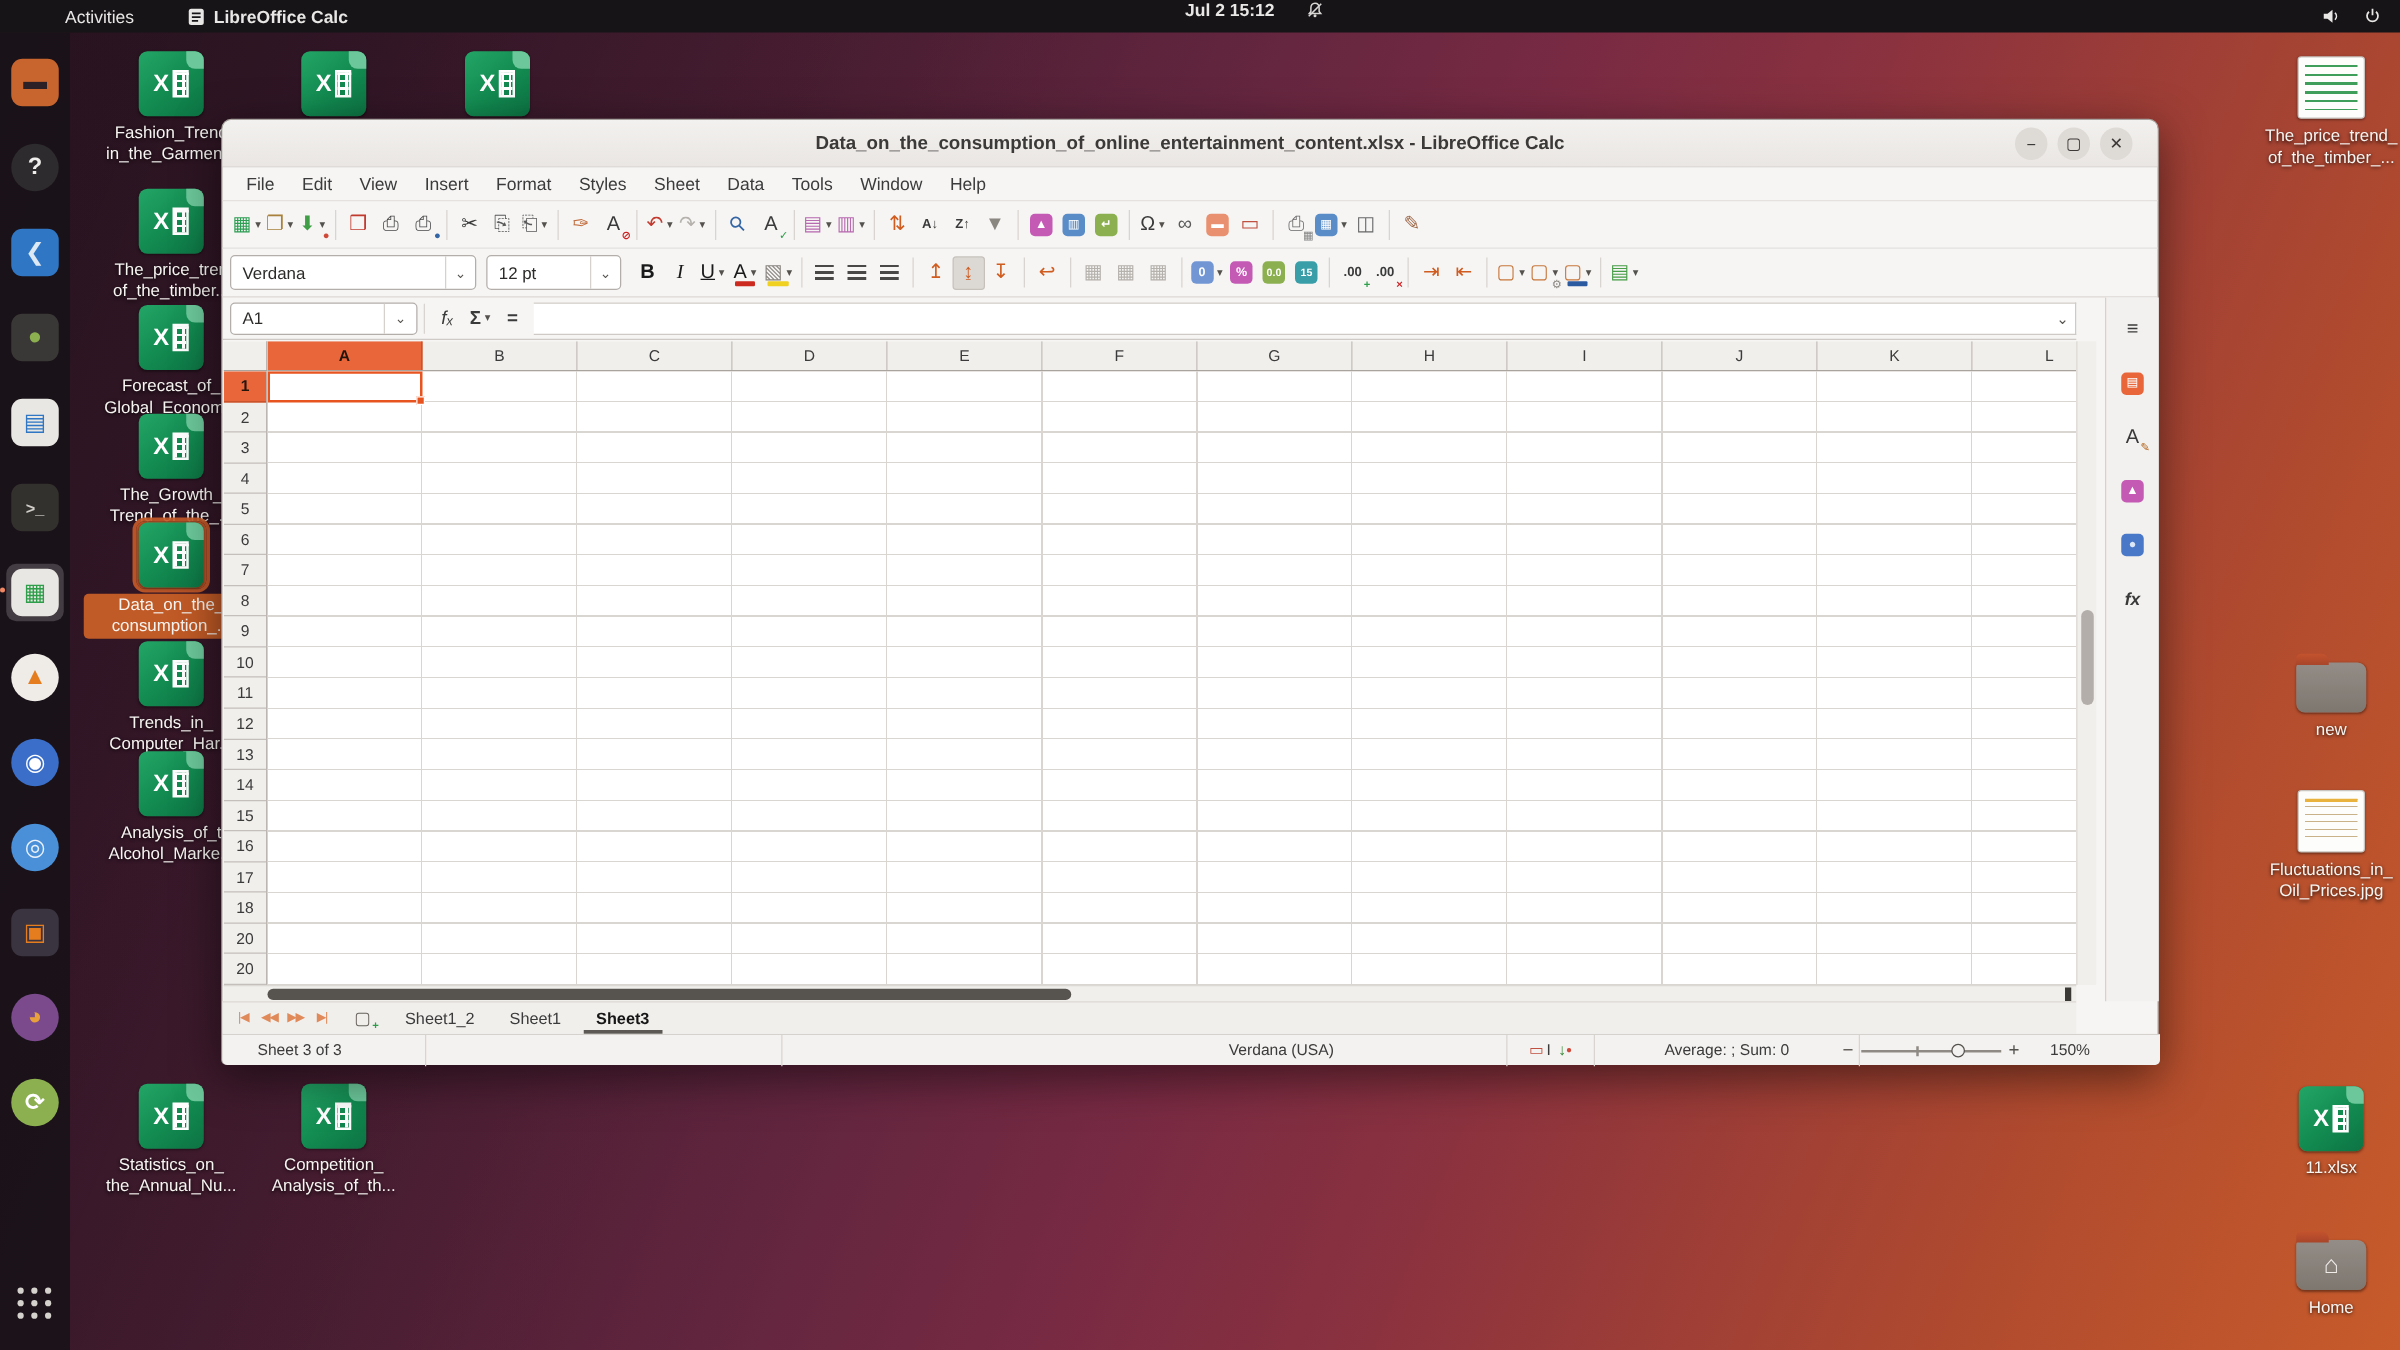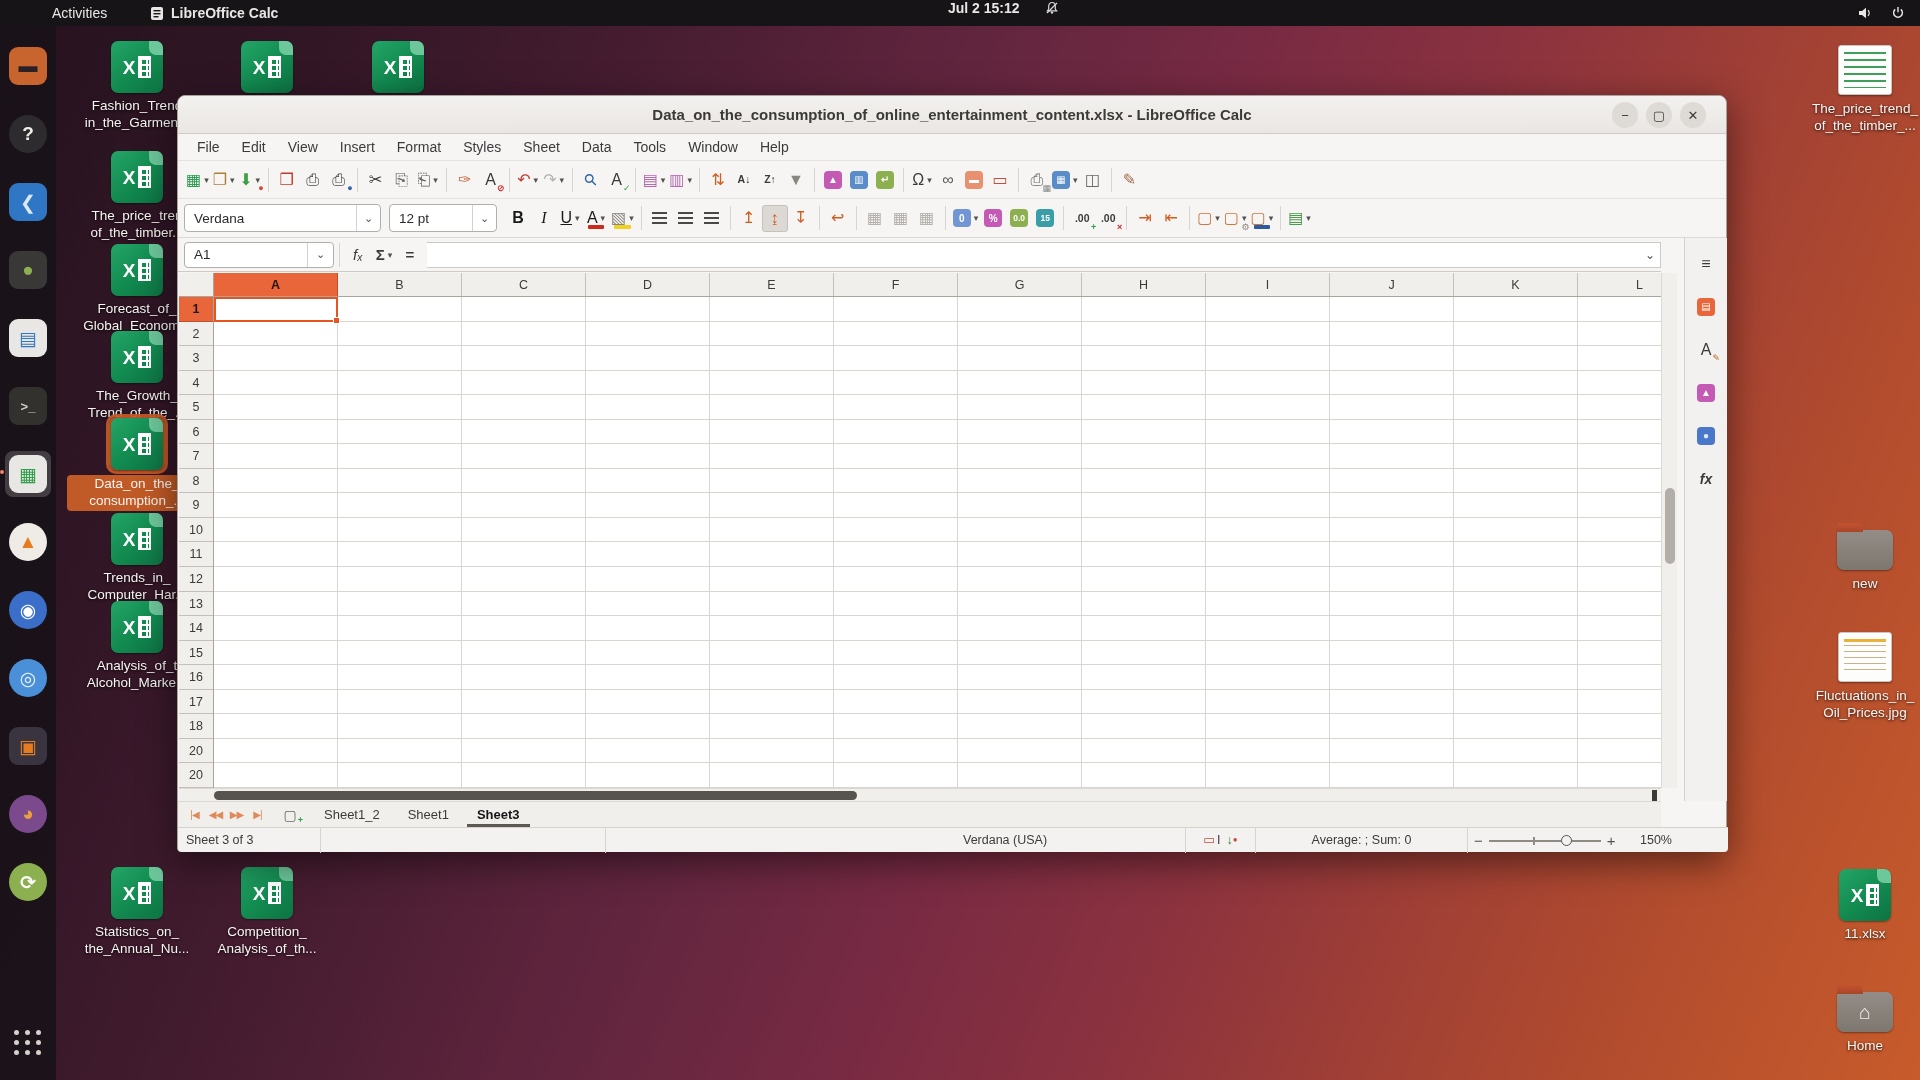--- a/index.html
+++ b/index.html
@@ -114,21 +114,21 @@
   
   .tabbar { position:absolute; left:0; top:705px; width:1483px; height:26px; display:flex; align-items:center; background:#f1efec; border-top:1px solid #dcd8d4; padding-left:6px; font-size:13px; color:#3b3b3b; }
   .navbtn { width:21px; height:20px; display:flex; align-items:center; justify-content:center; color:#e08a5a; font-size:10px; letter-spacing:-1px; }
   .addsheet { position:relative; width:24px; height:20px; margin:0 8px 0 10px; display:flex; align-items:center; justify-content:center; color:#6a6660; font-size:14px; }
   .stab { padding:0 14px; height:25px; line-height:25px; position:relative; }
   .stab.active { font-weight:bold; color:#161616; }
   .stab.active::after { content:""; position:absolute; left:4px; right:4px; bottom:0; height:3px; background:#5c5954; }
 
   
   .statusbar { position:absolute; left:0; top:731px; width:1550px; height:25px; background:#f4f2f0; border-top:1px solid #d5d1cd; font-size:12.5px; color:#3b3b3b; border-radius:0 0 4px 4px; }
-  .sseg { position:absolute; top:0; height:25px; line-height:24px; border-right:1px solid #d8d4cf; padding-left:8px; }
+  .sseg { position:absolute; top:0; height:25px; line-height:24px; border-right:1px solid #d8d4cf; padding-left:8px;margin-left:20px; }
   .zoomer { position:absolute; top:0; height:25px; display:flex; align-items:center; gap:6px; color:#55524e; }
   .ztrack { position:relative; width:112px; height:2px; background:#8f8a84; }
   .ztick { position:absolute; left:44px; top:-3px; width:2px; height:8px; background:#8f8a84; }
   .zthumb { position:absolute; left:72px; top:-5px; width:11px; height:11px; border-radius:50%; border:1.5px solid #55524e; background:#f4f2f0; }
 </style>
 </head>
 <body>
 
 <div class="screen">
   <div class="wallpaper"></div>

